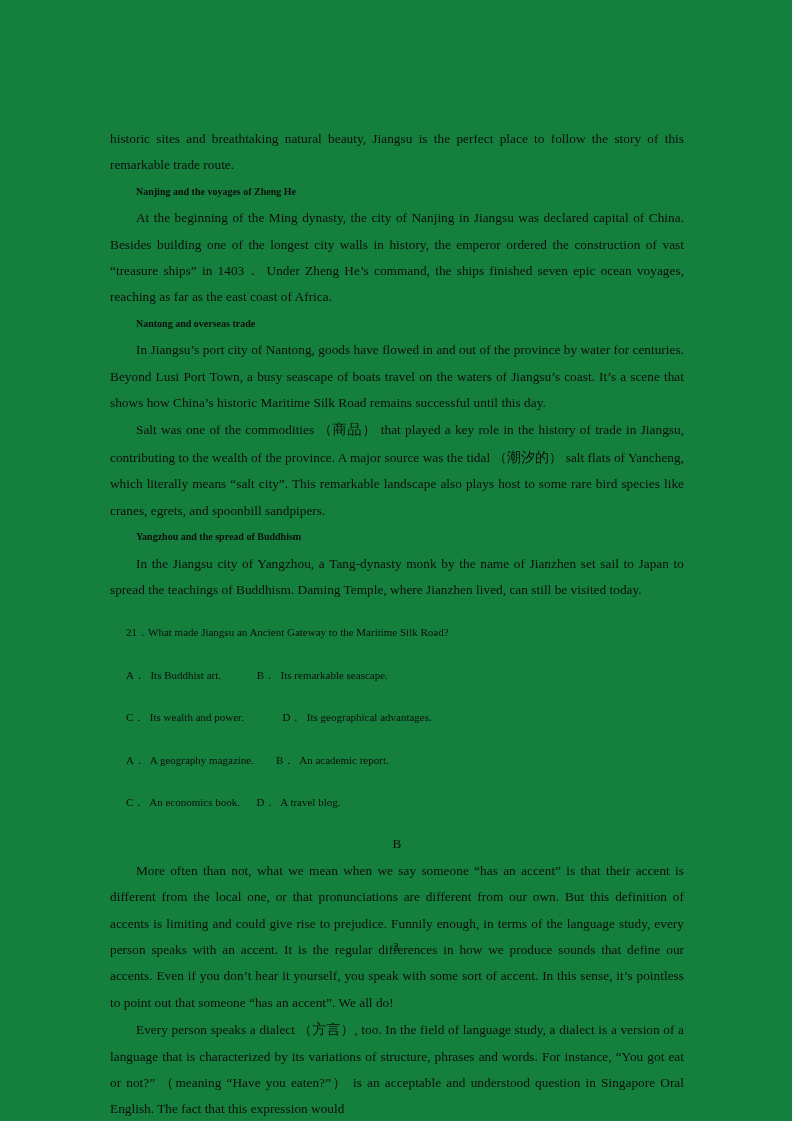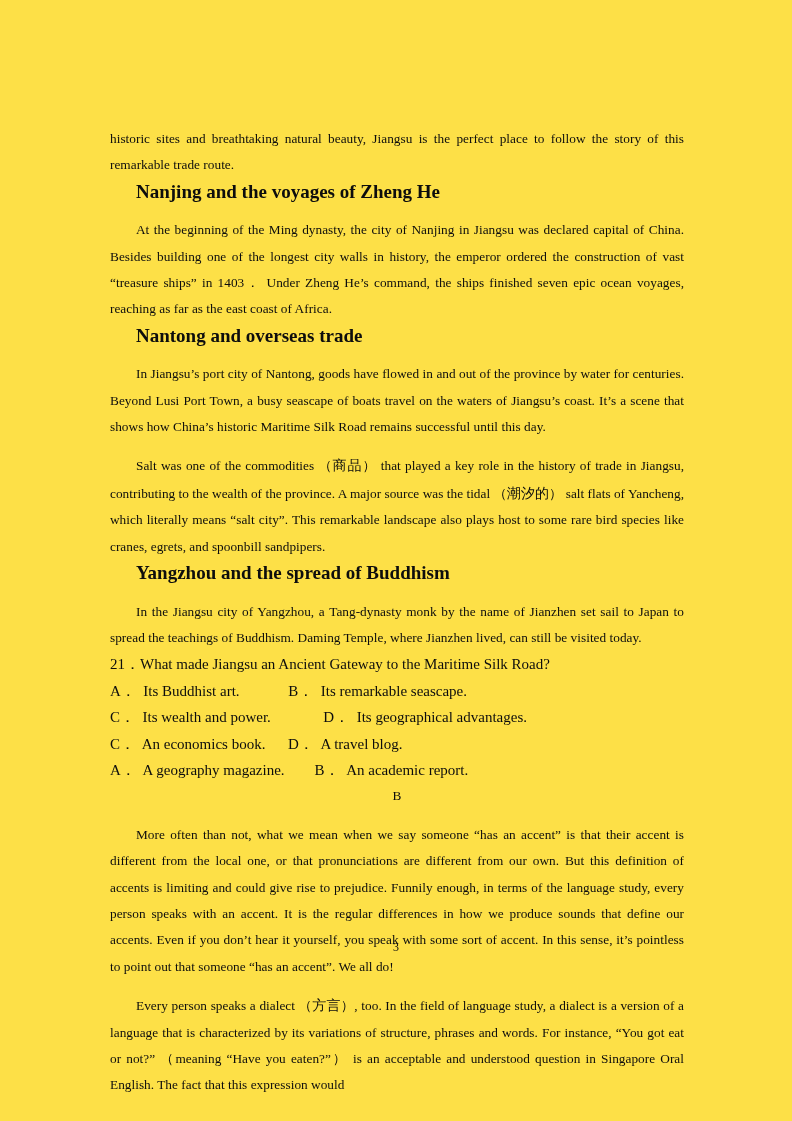--- a/index.html
+++ b/index.html
@@ -13,51 +13,50 @@
     position: relative;
     font-family: "Liberation Serif", "DejaVu Serif", serif;
     color: #0d0d0d;
     overflow: hidden;
   }
   .page {
     position: absolute;
     left: 0; top: 0;
     width: 792px;
     height: 1121px;
-    background: #fde047;
+    background: #15803d;
   }
   .content {
     position: absolute;
     left: 110px;
     top: 126px;
     width: 574px;
   }
   .para {
     font-size: 13.3px;
     line-height: 26.4px;
     text-align: justify;
     text-justify: inter-word;
     margin: 0;
     letter-spacing: 0.02px;
   }
   .indent {
     text-indent: 26px;
-    margin-top: 12px;
   }
   .heading {
-    font-size: 19px;
+    font-size: 10px;
     line-height: 26.4px;
     font-weight: bold;
     margin: 0;
     text-indent: 26px;
   }
   .qline {
-    font-size: 15px;
+    font-size: 11px;
     line-height: 26.4px;
-    margin: 0;
+    margin: 16px;
     white-space: pre;
   }
   .section-label {
     font-size: 13.3px;
     line-height: 26.4px;
     margin: 0;
     text-align: center;
   }
   .pagenum {
     position: absolute;
@@ -90,22 +89,22 @@
     <p class="para indent"><span>Salt was one of the commodities （</span><span class="cn">商品</span><span>）  that played a key role in the history of trade in Jiangsu, contributing to the wealth of the province. A major source was the tidal （</span><span class="cn">潮汐的</span><span>）  salt flats of Yancheng, which literally means “salt city”. This remarkable landscape also plays host to some rare bird species like cranes, egrets, and spoonbill sandpipers.</span></p>
 
     <p class="heading">Yangzhou and the spread of Buddhism</p>
     <p class="para indent">In the Jiangsu city of Yangzhou, a Tang-dynasty monk by the name of Jianzhen set sail to Japan to spread the teachings of Buddhism. Daming Temple, where Jianzhen lived, can still be visited today.</p>
 
     <p class="qline"><span>21．</span><span>What made Jiangsu an Ancient Gateway to the Maritime Silk Road?</span></p>
     <p class="qline">A．  Its Buddhist art.             B．  Its remarkable seascape.</p>
     <p class="qline">C．  Its wealth and power.              D．  Its geographical advantages.</p>
 
 
+    <p class="qline">A．  A geography magazine.        B．  An academic report.</p>
     <p class="qline">C．  An economics book.      D．  A travel blog.</p>
-    <p class="qline">A．  A geography magazine.        B．  An academic report.</p>
 
     <p class="section-label">B</p>
 
     <p class="para indent">More often than not, what we mean when we say someone “has an accent” is that their accent is different from the local one, or that pronunciations are different from our own. But this definition of accents is limiting and could give rise to prejudice. Funnily enough, in terms of the language study, every person speaks with an accent. It is the regular differences in how we produce sounds that define our accents. Even if you don’t hear it yourself, you speak with some sort of accent. In this sense, it’s pointless to point out that someone “has an accent”. We all do!</p>
     <p class="para indent"><span>Every person speaks a dialect （</span><span class="cn">方言</span><span>）, too. In the field of language study, a dialect is a version of a language that is characterized by its variations of structure, phrases and words. For instance, “You got eat or not?” （meaning “Have you eaten?”） is an acceptable and understood question in Singapore Oral English. The fact that this expression would</span></p>
 
   </div>
 
   <div class="pagenum">3</div>
 </div>

